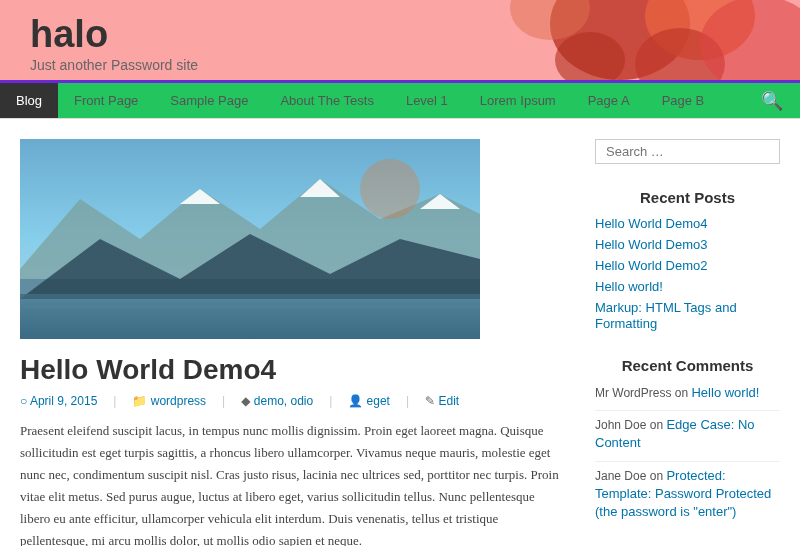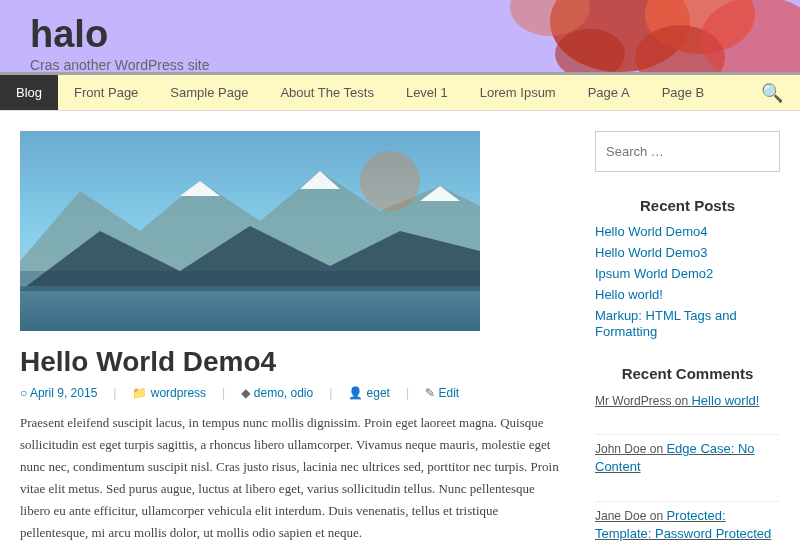--- a/index.html
+++ b/index.html
@@ -1,23 +1,23 @@
 <!DOCTYPE html>
 <html><head>
   <meta charset="utf-8">
   <style>
     * { box-sizing: border-box; margin: 0; padding: 0; }
     body { font-family: Georgia, 'Times New Roman', serif; background: #fff; color: #333; font-size: 14px; }
 
     
     .site-header {
       position: relative;
-      background: #c4b5fd;
+      background: #fca5a5;
       overflow: hidden;
-      height: 72px;
+      height: 80px;
     }
     .header-circles {
       position: absolute;
       top: 0; right: 0;
       width: 100%;
       height: 100%;
     }
     .site-branding {
       position: absolute;
       top: 15px;
@@ -32,22 +32,22 @@
     }
     .site-description {
       font-family: 'Comic Sans MS', cursive, sans-serif;
       font-size: 14px;
       color: #666;
       margin-top: 4px;
     }
 
     
     .main-nav {
-      background: #fef9c3;
-      border-top: 3px solid #a3a3a3;
+      background: #22c55e;
+      border-top: 3px solid #6d28d9;
       border-bottom: 1px solid #ddd;
       display: flex;
       align-items: center;
       padding: 0;
       justify-content: flex-end;
     }
     .nav-items {
       display: flex;
       list-style: none;
       flex: 1;
@@ -132,21 +132,21 @@
     .sidebar {
       width: 185px;
       flex-shrink: 0;
     }
 
     .search-widget {
       margin-bottom: 20px;
     }
     .search-input {
       width: 100%;
-      padding: 12px 10px;
+      padding: 4px 10px;
       border: 1px solid #ccc;
       font-size: 13px;
       color: #999;
       font-family: Arial, sans-serif;
       outline: none;
     }
 
     .widget-title {
       font-family: Arial, sans-serif;
       font-size: 15px;
@@ -178,41 +178,40 @@
       list-style: none;
       padding: 0;
     }
     .recent-comments-list li {
       margin-bottom: 8px;
       font-size: 12px;
       font-family: Arial, sans-serif;
       line-height: 1.4;
       color: #555;
       border-bottom: 1px solid #eee;
-      padding-bottom: 24px;
-      text-decoration: underline;
+      padding-bottom: 8px;
     }
     .recent-comments-list li:last-child { border-bottom: none; }
     .recent-comments-list li a { color: #0073aa; text-decoration: none; }
   </style>
 </head>
 <body>
 
 <header class="site-header">
   <svg class="header-circles" viewBox="0 0 800 100" preserveAspectRatio="none">
     <circle cx="620" cy="30" r="70" fill="#c0392b" opacity="0.85"></circle>
     <circle cx="700" cy="20" r="55" fill="#e86040" opacity="0.8"></circle>
     <circle cx="680" cy="80" r="45" fill="#c0392b" opacity="0.7"></circle>
     <circle cx="760" cy="55" r="60" fill="#d44" opacity="0.6"></circle>
     <circle cx="550" cy="10" r="40" fill="#e07050" opacity="0.5"></circle>
     <circle cx="590" cy="75" r="35" fill="#b03020" opacity="0.6"></circle>
   </svg>
   <div class="site-branding">
     <div class="site-title">halo</div>
-    <div class="site-description">Cras another WordPress site</div>
+    <div class="site-description">Just another Password site</div>
   </div>
 </header>
 
 <nav class="main-nav">
   <ul class="nav-items">
     <li class="nav-item active">
       <a href="#">Blog</a>
     </li>
     <li class="nav-item">
       <a href="#">Front Page</a>
@@ -325,21 +324,21 @@
 
     <div class="search-widget widget">
       <input type="text" class="search-input" placeholder="Search …" style="">
     </div>
 
     <div class="widget">
       <h3 class="widget-title">Recent Posts</h3>
       <ul>
         <li><a href="#">Hello World Demo4</a></li>
         <li><a href="#">Hello World Demo3</a></li>
-        <li><a href="#">Ipsum World Demo2</a></li>
+        <li><a href="#">Hello World Demo2</a></li>
         <li><a href="#">Hello world!</a></li>
         <li><a href="#">Markup: HTML Tags and Formatting</a></li>
       </ul>
     </div>
 
     <div class="widget">
       <h3 class="widget-title">Recent Comments</h3>
       <ul class="recent-comments-list">
         <li>
           <span>Mr WordPress</span>

